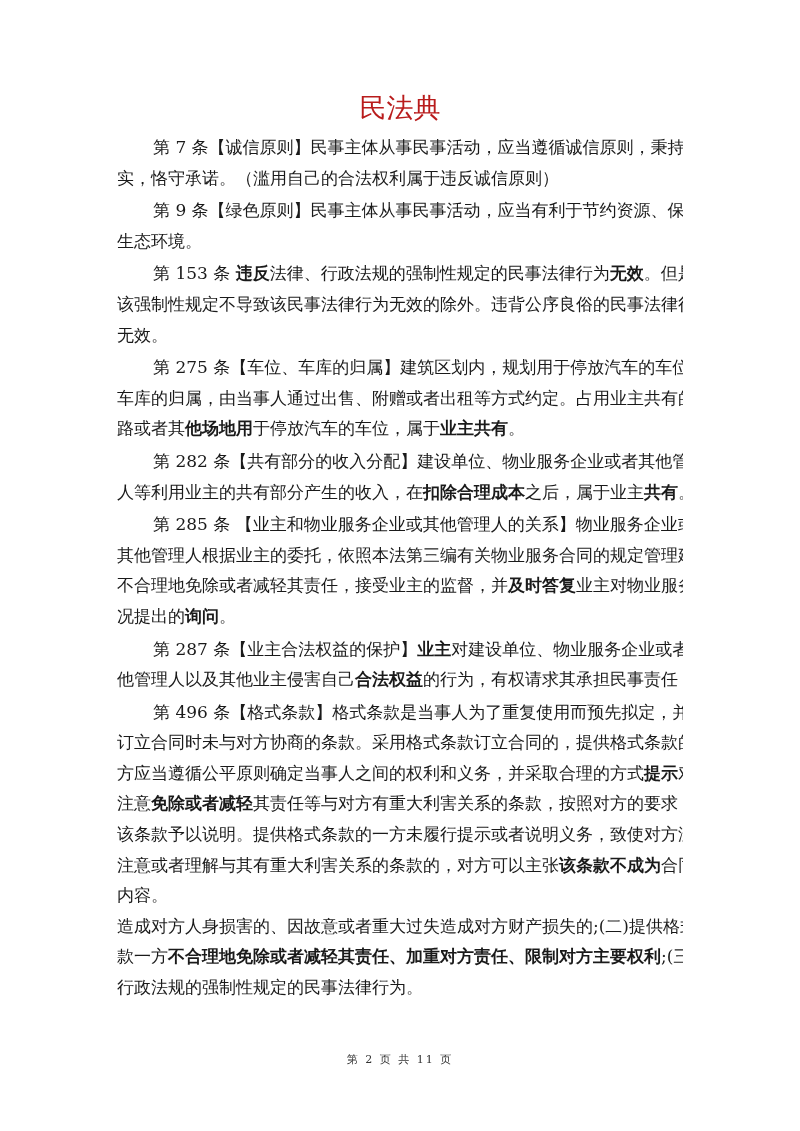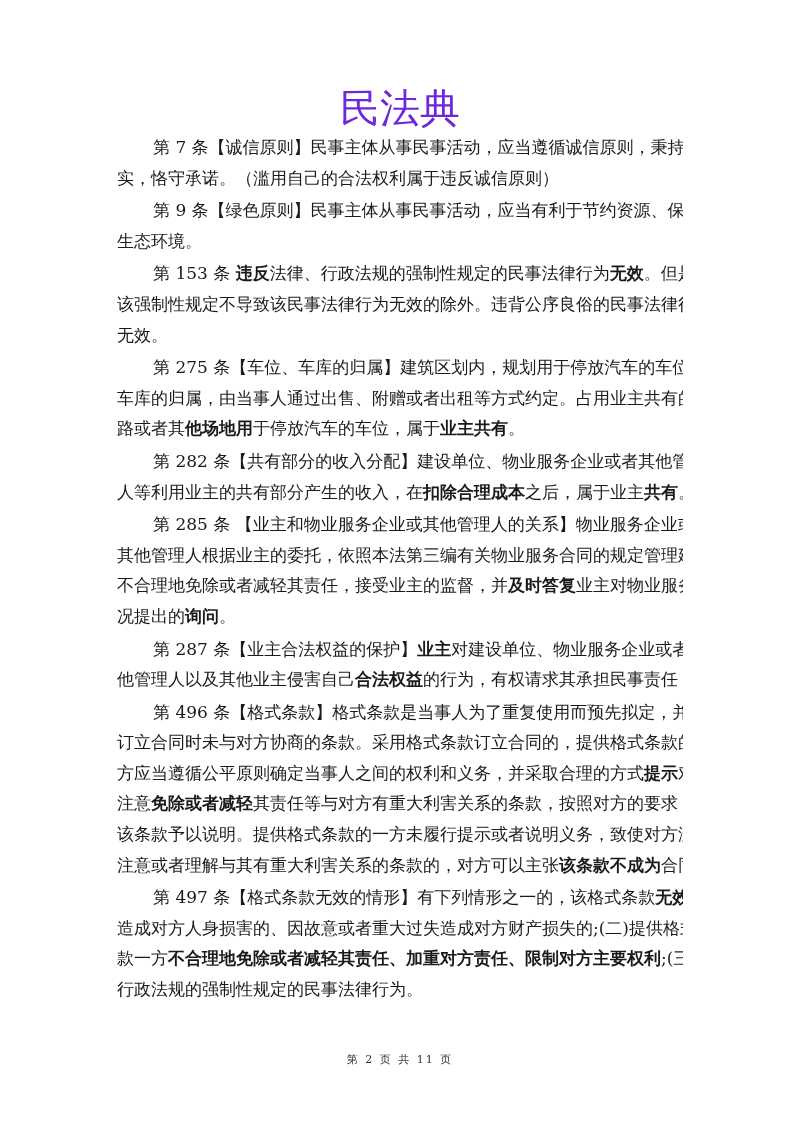--- a/index.html
+++ b/index.html
@@ -1,20 +1,20 @@
 <!DOCTYPE html>
 <html><head>
 <meta charset="utf-8">
 <style>
   html, body { margin: 0; padding: 0; background: #ffffff; }
   body { width: 800px; height: 1131px; position: relative; overflow: hidden;
          font-family: "DejaVu Serif", "Liberation Serif", serif; color: #1a1a1a; }
   .page { position: absolute; left: 0; top: 0; width: 800px; height: 1131px; background: #fff; }
   .title { position: absolute; top: 86px; left: 0; width: 800px; text-align: center;
-           font-size: 40px; line-height: 44px; color: #6d28d9; font-weight: normal; }
+           font-size: 27px; line-height: 44px; color: #b91c1c; font-weight: normal; }
   .body { position: absolute; top: 132px; left: 117px; width: 566px; }
   .line { height: 30.6px; line-height: 30.6px; font-size: 17px; white-space: nowrap;
           text-align: justify; text-align-last: justify; overflow: hidden; }
   .line.indent { padding-left: 36px; }
   .line.last { text-align-last: left; }
   .line.gap { margin-top: 2px; }
   b { font-weight: bold; font-family: "DejaVu Sans", "Liberation Sans", sans-serif; }
   .footer { position: absolute; top: 1052px; left: 0; width: 800px; text-align: center;
             font-size: 11px; color: #333; letter-spacing: 2px; }
 </style>
@@ -41,19 +41,19 @@
       <div class="line"><span>不合理地免除或者减轻其责任，接受业主的监督，并</span><b>及时答复</b><span>业主对物业服务情</span></div>
       <div class="line last"><span>况提出的</span><b>询问</b><span>。</span></div>
       <div class="line indent gap"><span>第 287 条【业主合法权益的保护】</span><b>业主</b><span>对建设单位、物业服务企业或者其</span></div>
       <div class="line last"><span>他管理人以及其他业主侵害自己</span><b>合法权益</b><span>的行为，有权请求其承担民事责任</span></div>
       <div class="line indent gap"><span>第 496 条【格式条款】格式条款是当事人为了重复使用而预先拟定，并在</span></div>
       <div class="line"><span>订立合同时未与对方协商的条款。采用格式条款订立合同的，提供格式条款的一</span></div>
       <div class="line"><span>方应当遵循公平原则确定当事人之间的权利和义务，并采取合理的方式</span><b>提示</b><span>对方</span></div>
       <div class="line"><span>注意</span><b>免除或者减轻</b><span>其责任等与对方有重大利害关系的条款，按照对方的要求，对</span></div>
       <div class="line"><span>该条款予以说明。提供格式条款的一方未履行提示或者说明义务，致使对方没有</span></div>
       <div class="line"><span>注意或者理解与其有重大利害关系的条款的，对方可以主张</span><b>该条款不成为</b><span>合同的</span></div>
-      <div class="line indent gap"><span>第 497 条【格式条款无效的情形】有下列情形之一的，该格式条款</span><b>无效</b></div>
+      <div class="line last"><span>内容。</span></div>
       <div class="line"><span>造成对方人身损害的、因故意或者重大过失造成对方财产损失的;(二)提供格式条</span></div>
       <div class="line"><span>款一方</span><b>不合理地免除或者减轻其责任、加重对方责任、限制对方主要权利</b><span>;(三)</span></div>
       <div class="line last"><span>行政法规的强制性规定的民事法律行为。</span></div>
     </div>
   <div class="footer">第 2 页 共 11 页</div>
 </div>
 
 </body></html>

